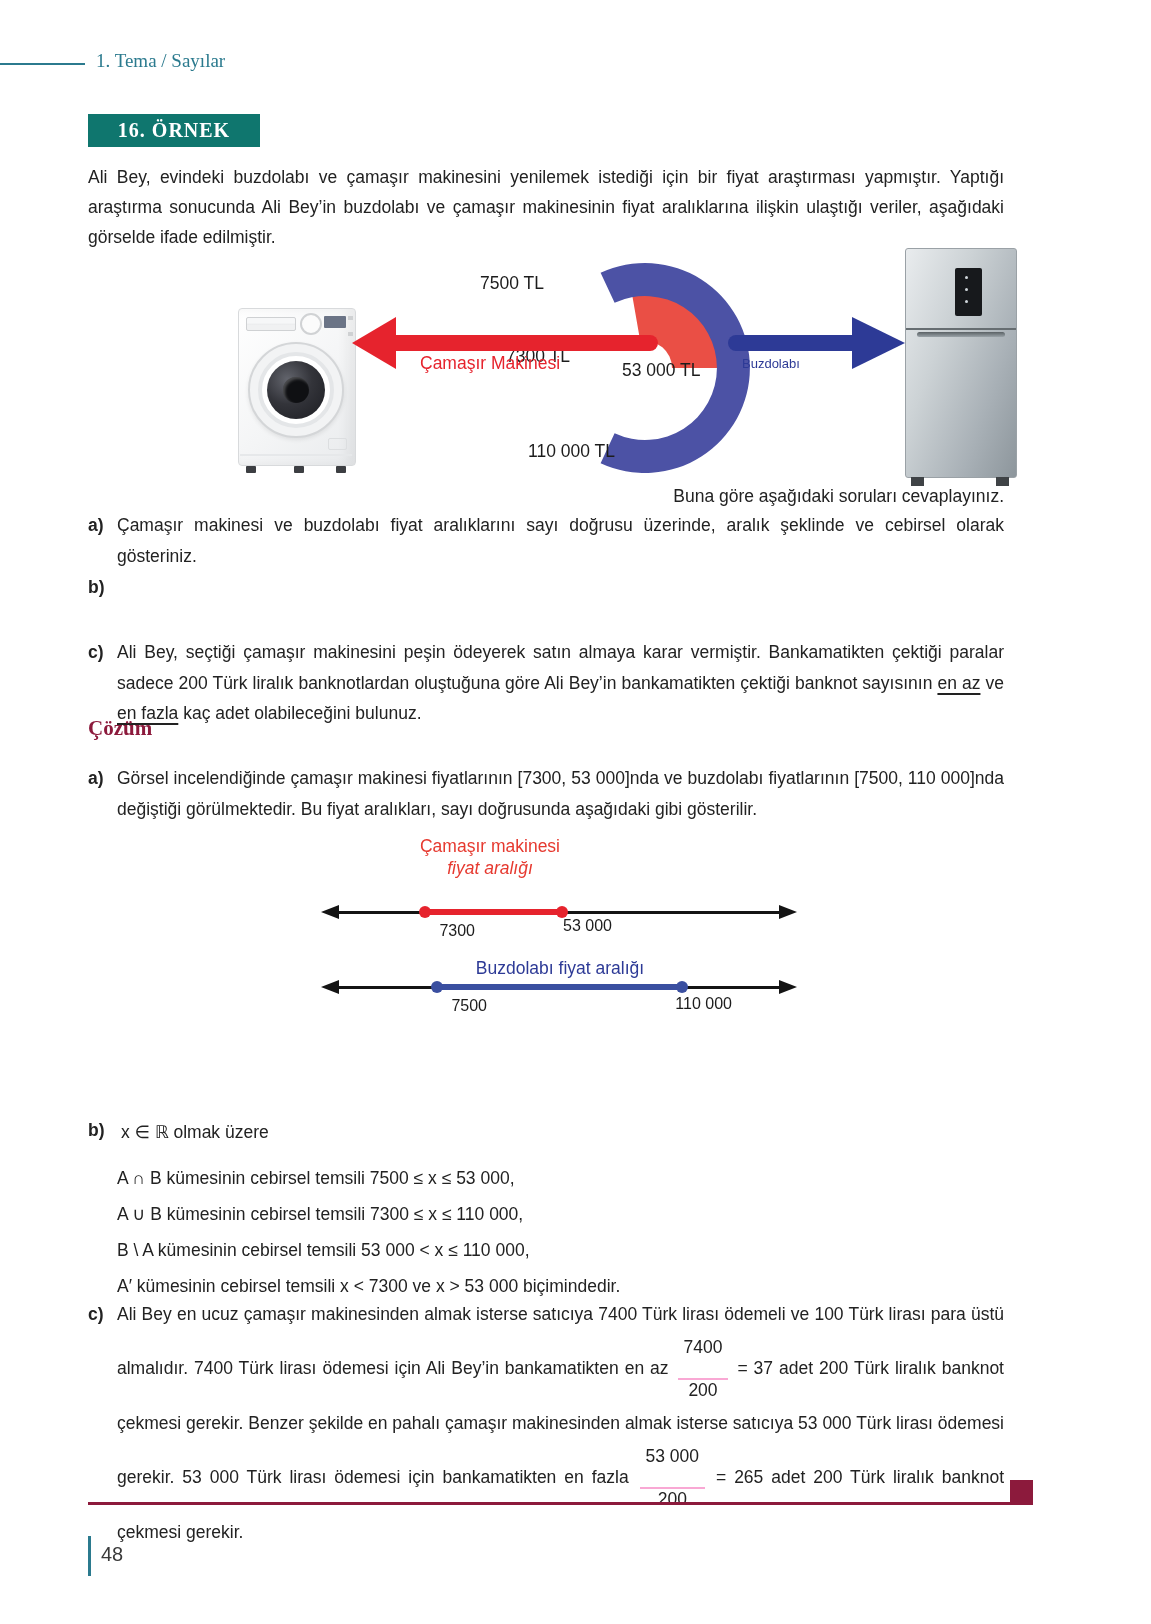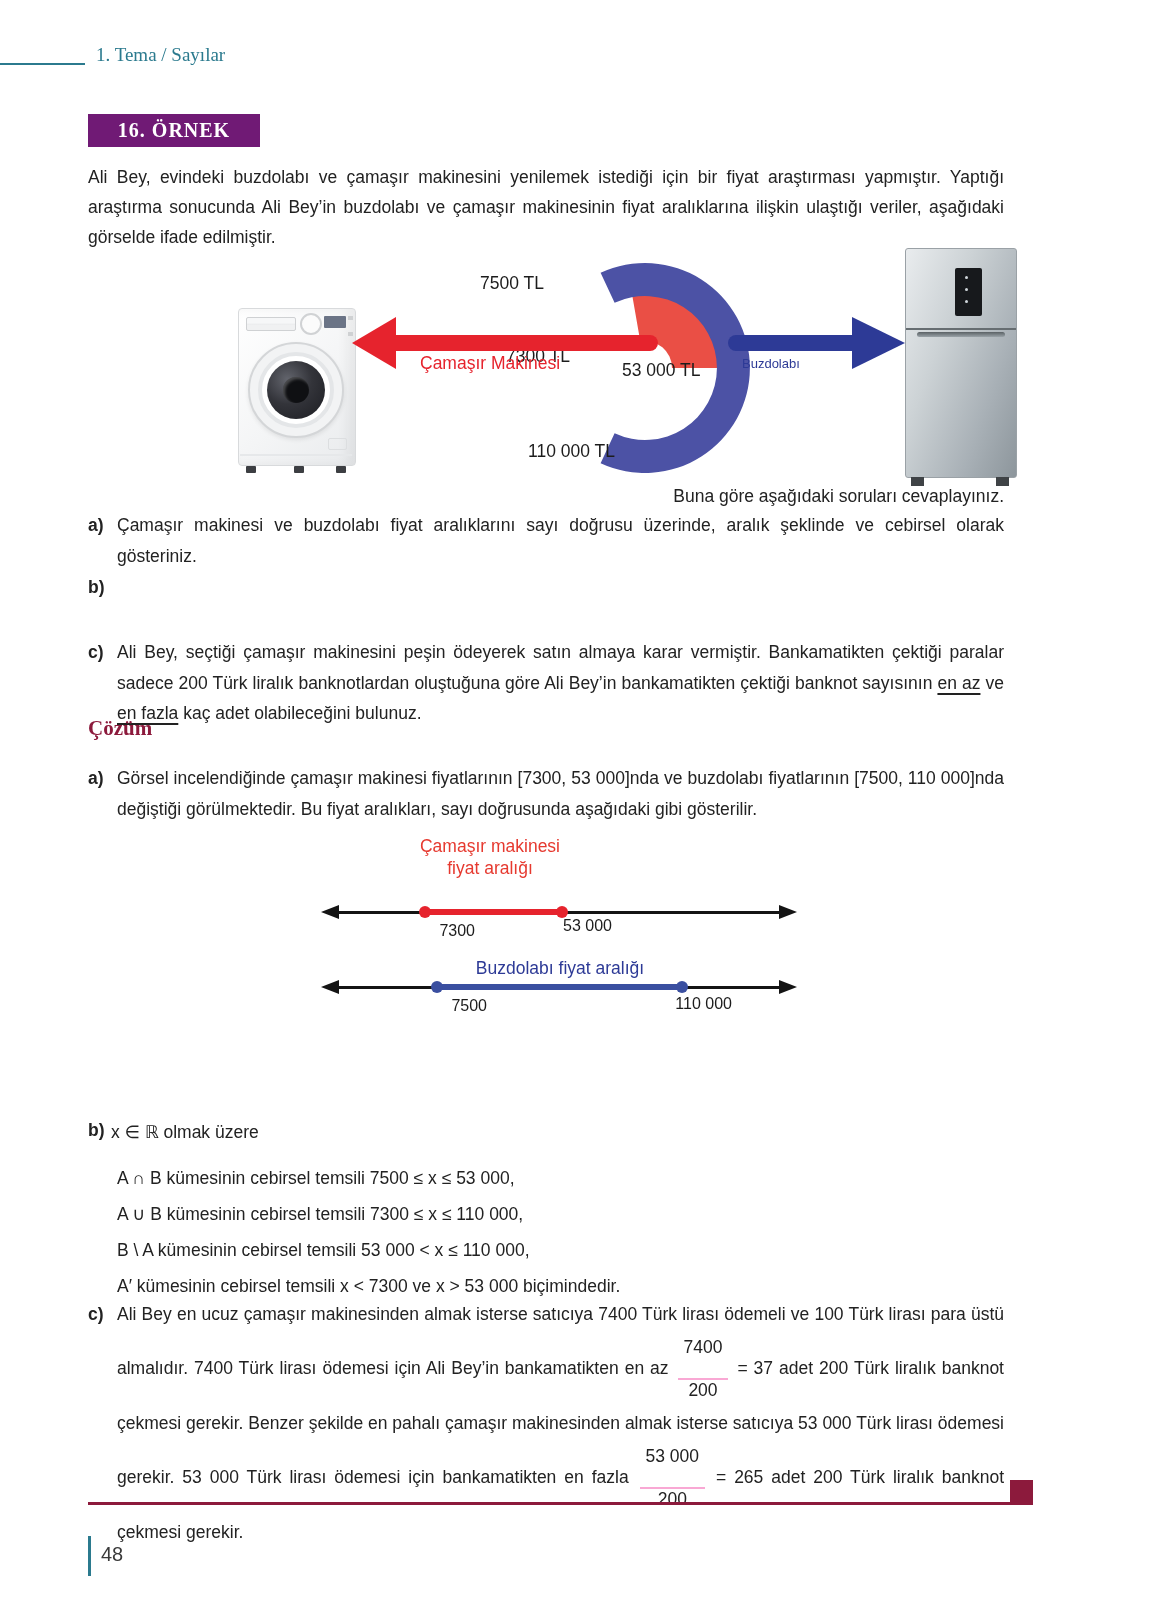--- a/index.html
+++ b/index.html
@@ -2,25 +2,25 @@
 <html lang="tr"><head>
 <meta charset="utf-8">
 <style>
   html,body{margin:0;padding:0;background:#ffffff;}
   .page{position:relative;width:1151px;height:1624px;background:#fff;overflow:hidden;
         font-family:"Liberation Sans","DejaVu Sans",sans-serif;color:#222;}
   .abs{position:absolute;}
 
   
   .hdr-rule{left:0;top:63px;width:85px;height:2px;background:#2b7a8e;}
-  .crumb{left:96px;top:44px;font-family:"Liberation Serif","DejaVu Serif",serif;
+  .crumb{left:96px;top:50px;font-family:"Liberation Serif","DejaVu Serif",serif;
          font-size:19px;color:#2b7a8e;}
 
   
-  .badge{left:88px;top:114px;width:172px;height:33px;background:#701a75;color:#fff;
+  .badge{left:88px;top:114px;width:172px;height:33px;background:#0f766e;color:#fff;
          font-family:"Liberation Serif","DejaVu Serif",serif;font-weight:bold;font-size:20px;
          letter-spacing:1px;display:flex;align-items:center;justify-content:center;}
 
   
   .para{left:88px;width:916px;font-size:17.5px;line-height:30px;text-align:justify;margin:0;}
   .intro{top:162px;}
   .lead{top:481px;text-align:right;}
 
   .item{left:88px;width:916px;padding-left:29px;box-sizing:border-box;
         font-size:17.5px;line-height:30.5px;text-align:justify;}
@@ -28,21 +28,21 @@
   .uline{text-decoration:underline;text-decoration-thickness:2px;text-underline-offset:4px;}
 
   .cozum{left:88px;top:716px;margin:0;font-family:"Liberation Serif","DejaVu Serif",serif;
          font-weight:bold;font-size:21px;color:#8c1a3c;}
 
   .sol-a{top:763px;}
   .sol-alg{left:117px;top:1044px;width:790px;font-size:17.5px;line-height:28.5px;margin:0;}
   .sol-b{left:88px;top:1120px;width:916px;font-size:17.5px;}
   .sol-b .ilabel{position:absolute;left:0;font-weight:bold;}
   .sol-b .bline{margin-left:29px;height:36px;line-height:36px;}
-  .sol-b .bintro{margin-left:23px;height:40px;line-height:24px;}
+  .sol-b .bintro{margin-left:33px;height:40px;line-height:24px;}
   .sol-c{left:88px;top:1292px;width:916px;padding-left:29px;box-sizing:border-box;
          font-size:17.5px;line-height:45px;text-align:justify;}
   .sol-c .ilabel{position:absolute;left:0;font-weight:bold;}
   .frac{display:inline-block;vertical-align:middle;text-align:center;line-height:21px;margin:0 3px;}
   .frac .fnum{display:block;padding:0 6px;}
   .frac .fden{display:block;border-top:2px solid #f9a8d4;padding:0 6px;margin-top:20px;}
 
   
   .figure{left:0;top:240px;width:1151px;height:250px;}
   .fig-label{position:absolute;font-size:17.5px;color:#1c1c1c;white-space:nowrap;}
@@ -200,21 +200,21 @@
 
   <h2 class="abs cozum">Çözüm</h2>
 
   <div class="abs item sol-a">
     <span class="ilabel">a)</span>
     <span>Görsel incelendiğinde çamaşır makinesi fiyatlarının [7300, 53 000]nda ve buzdolabı fiyatlarının [7500, 110 000]nda değiştiği görülmektedir. Bu fiyat aralıkları, sayı doğrusunda aşağıdaki gibi gösterilir.</span>
   </div>
 
   <div class="abs numlines">
     <div class="nl-title nl-red" style="left:385px;top:4px;width:210px;">Çamaşır makinesi</div>
-    <div class="nl-title nl-red" style="left:385px;top:26px;width:210px;">fiyat aralığı</div>
+    <div class="nl-title nl-red" style="left:385px;top:26px;width:210px;font-style:italic;">fiyat aralığı</div>
     <div class="nl-arrow-l" style="top:73px;"></div>
     <div class="nl-line" style="top:79px;"></div>
     <div class="nl-arrow-r" style="top:73px;"></div>
     <div class="nl-seg seg-red" style="left:425px;top:77px;width:137px;"></div>
     <div class="nl-dot dot-red" style="left:419px;top:74px;"></div>
     <div class="nl-dot dot-red" style="left:556px;top:74px;"></div>
     <div class="nl-num" style="left:375px;top:90px;">7300</div>
     <div class="nl-num" style="left:512px;top:85px;">53 000</div>
 
     <div class="nl-title nl-blue" style="left:450px;top:126px;width:220px;">Buzdolabı fiyat aralığı</div>

